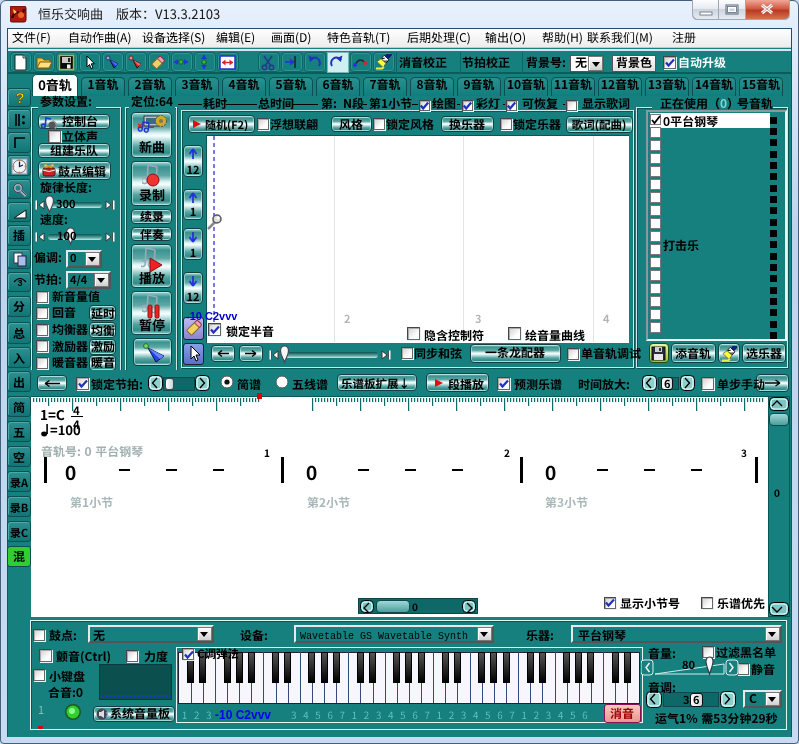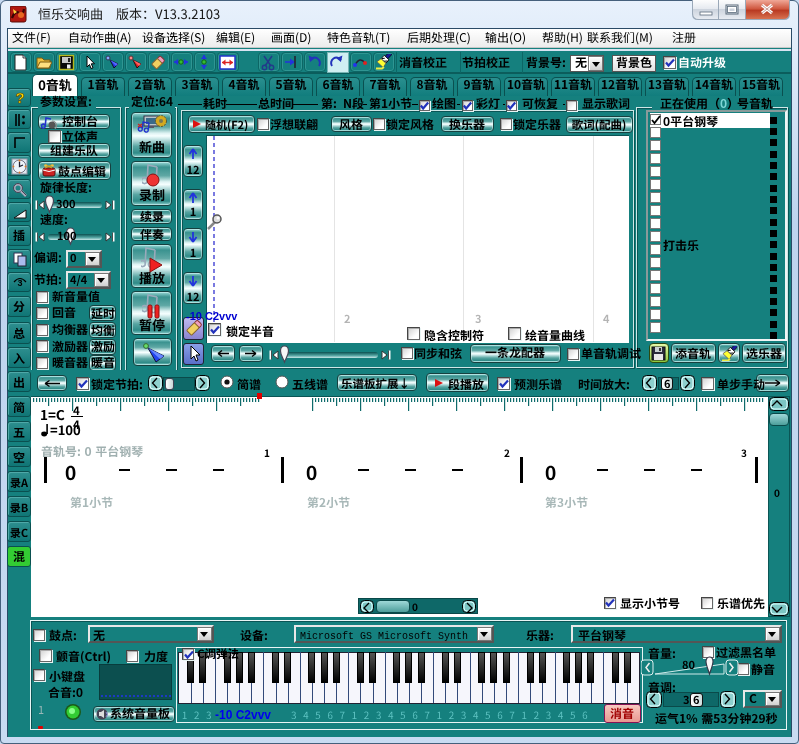--- a/index.html
+++ b/index.html
@@ -961,21 +961,21 @@
 <div class="dbt" style="left:765px;top:692px;width:15px;height:14px;"></div>
 <svg style="position:absolute;left:768px;top:697px" width="8" height="6">
     <path d="M0 0 H8 L4 5 Z" fill="#000"></path>
   </svg>
 <svg style="position:absolute;left:41px;top:423px" width="9" height="14">
     <ellipse cx="3.2" cy="11" rx="3" ry="2.4" fill="#000"></ellipse>
     <rect x="5.3" y="1" width="1.6" height="10" fill="#000"></rect>
   </svg>
 <div style="left:186px;top:310px;color:#0000d0;font:bold 11px 'Liberation Sans';white-space:pre">-10 C2vvv</div>
 <div style="left:215px;top:708px;color:#0000ee;font:bold 12px 'Liberation Sans';white-space:pre">-10 C2vvv</div>
-<div style="left:300px;top:631px;color:#000;font:10px 'Liberation Mono';white-space:pre">Microsoft GS Microsoft Synth</div>
+<div style="left:300px;top:631px;color:#000;font:10px 'Liberation Mono';white-space:pre">Wavetable GS Wavetable Synth</div>
 <svg width="799" height="744" viewBox="0 0 799 744" style="position:absolute;left:0;top:0;pointer-events:none">
 <defs>
 <path id="g6052r" d="M18 84V-8H25V84ZM8 65C7 57 6 46 3 39L9 37C12 44 14 56 14 64ZM26 66C29 60 32 52 33 48L39 50C38 55 34 62 31 68ZM38 79V72H94V79ZM35 4V-2H96V4ZM50 34H81V20H50ZM50 54H81V40H50ZM43 61V13H88V61Z"></path>
 <path id="g4e50r" d="M24 28C19 19 11 9 4 3C6 2 9 0 10 -2C17 5 25 16 31 25ZM69 25C76 17 85 6 89 -1L96 2C92 9 83 20 76 28ZM13 35C14 36 18 36 25 36H48V2C48 0 48 0 46 0C44 0 38 0 32 0C33 -2 34 -6 34 -8C43 -8 48 -8 52 -6C55 -5 56 -3 56 2V36H92L92 44H56V64H48V44H20C22 52 24 61 24 70C46 70 72 72 88 76L83 83C68 79 40 77 17 76C17 65 14 52 14 49C13 45 12 43 10 42C11 40 12 37 13 35Z"></path>
 <path id="g4ea4r" d="M32 60C26 52 16 44 7 39C9 38 12 35 13 34C22 39 32 48 39 57ZM62 56C71 49 82 40 87 33L94 38C88 44 77 54 68 60ZM35 42 28 40C32 30 38 22 45 15C34 7 21 2 5 -1C6 -3 8 -6 9 -8C25 -4 39 2 50 10C61 2 74 -4 91 -7C92 -5 94 -2 96 0C80 2 66 7 56 15C63 22 69 30 73 41L65 43C62 34 57 26 50 20C44 26 39 34 35 42ZM42 82C44 79 47 74 48 70H7V63H93V70H52L56 72C55 75 52 81 49 85Z"></path>
 <path id="g54cdr" d="M7 74V9H14V19H32V74ZM14 68H26V26H14ZM63 84C61 79 59 72 57 67H40V-7H47V61H86V1C86 0 86 -1 84 -1C83 -1 79 -1 75 -1C76 -3 77 -6 77 -8C83 -8 87 -8 90 -6C93 -5 93 -3 93 1V67H65C67 72 69 78 71 82ZM61 44H72V22H61ZM55 49V10H61V16H78V49Z"></path>
 <path id="g66f2r" d="M58 83V64H41V83H34V64H10V-8H17V-2H83V-8H91V64H65V83ZM17 6V28H34V6ZM83 6H65V28H83ZM41 6V28H58V6ZM17 35V57H34V35ZM83 35H65V57H83ZM41 35V57H58V35Z"></path>
 <path id="g7248r" d="M10 82V42C10 27 10 9 3 -4C5 -5 7 -7 8 -8C14 2 16 15 17 28H31V-8H38V35H17L17 42V50H44V56H35V84H28V56H17V82ZM85 48C83 36 79 27 74 19C69 27 66 37 64 48ZM48 77V43C48 28 47 9 40 -4C42 -5 44 -7 46 -8C54 6 56 26 56 43V48H58C60 34 64 23 70 13C65 6 58 1 51 -2C53 -4 55 -6 56 -8C63 -5 69 0 74 6C79 0 84 -5 91 -8C92 -6 95 -4 96 -2C89 1 83 6 79 12C86 23 91 36 93 54L89 55L88 55H56V71C69 72 84 74 95 77L90 83C80 81 63 78 48 77Z"></path>
 <path id="g672cr" d="M46 84V63H6V55H37C29 38 17 22 4 14C6 12 8 10 9 8C24 18 37 36 44 55H46V18H23V11H46V-8H54V11H77V18H54V55H55C63 36 76 18 91 8C92 10 95 13 96 15C83 23 70 38 63 55H94V63H54V84Z"></path>
 <path id="gff1ar" d="M25 49C29 49 33 52 33 56C33 61 29 64 25 64C21 64 17 61 17 56C17 52 21 49 25 49ZM25 0C29 0 33 3 33 7C33 12 29 15 25 15C21 15 17 12 17 7C17 3 21 0 25 0Z"></path>

